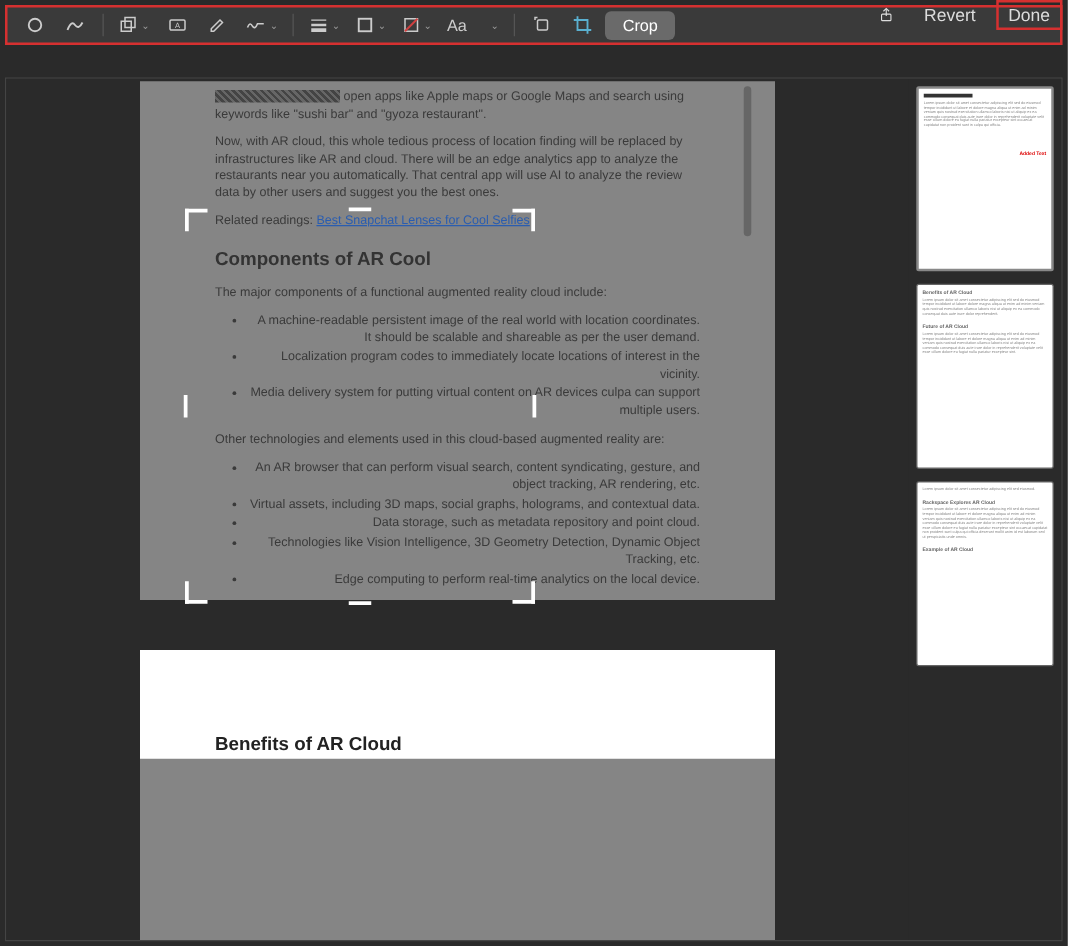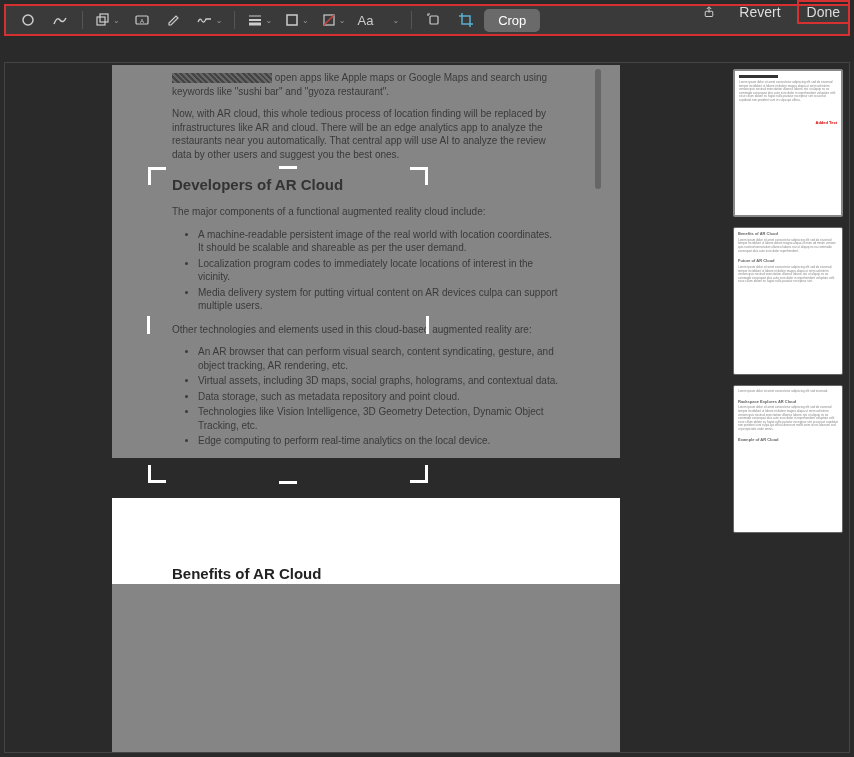--- a/index.html
+++ b/index.html
@@ -18,21 +18,21 @@
 .main { position: absolute; top: 38px; left: 4px; right: 4px; bottom: 4px; display: flex; border: 1px solid #444; margin-top: 24px; }
 .doc-area { flex: 1; background: #2a2a2a; overflow: hidden; position: relative; display: flex; justify-content: center; padding-top: 2px; }
 .page { width: 508px; background: #858585; position: relative; margin-top: 0; }
 .page-content { padding: 6px 60px 20px 60px; font-size: 10px; color: #3a3a3a; line-height: 1.35; }
 .page-content p { margin-bottom: 9px; }
 .page-content a { color: #2a5db0; text-decoration: underline; }
 .redact { display: inline-block; width: 100px; height: 10px; background: repeating-linear-gradient(45deg,#444,#444 2px,#666 2px,#666 4px); vertical-align: middle; }
 .h2 { font-size: 15px; font-weight: 600; color: #333; margin: 14px 0 10px 0; }
 .h2-next { font-size: 15px; font-weight: 600; color: #222; margin-top: 10px; }
 ul { list-style: disc; padding-left: 26px; margin-bottom: 10px; }
-ul li { margin-bottom: 2px; }
+ul li { margin-bottom: 2px; text-align: right; }
 .page-break { height: 40px; background: #2a2a2a; margin: 0 -60px; }
 .next-page-bg { background: #fff; margin: 0 -60px; padding: 56px 60px 0 60px; }
 .crop-overlay { position: absolute; top: 102px; left: 36px; width: 280px; height: 316px; pointer-events: none; }
 .crop-corner { position: absolute; width: 18px; height: 18px; border: 3px solid #fff; }
 .cc-tl { top: 0; left: 0; border-right: none; border-bottom: none; }
 .cc-tr { top: 0; right: 0; border-left: none; border-bottom: none; }
 .cc-bl { bottom: 0; left: 0; border-right: none; border-top: none; }
 .cc-br { bottom: 0; right: 0; border-left: none; border-top: none; }
 .crop-edge-r { position: absolute; right: -1px; top: 50%; width: 3px; height: 18px; background: #fff; transform: translateY(-50%); }
 .crop-edge-l { position: absolute; left: -1px; top: 50%; width: 3px; height: 18px; background: #fff; transform: translateY(-50%); }
@@ -136,21 +136,22 @@
   <div class="right-btn">Revert</div>
   <div class="right-btn done-btn">Done</div>
 </div>
 
 <div class="main">
   <div class="doc-area">
     <div class="page">
       <div class="page-content">
         <p><span class="redact"></span><span> open apps like Apple maps or Google Maps and search using keywords like "sushi bar" and "gyoza restaurant".</span></p>
         <p>Now, with AR cloud, this whole tedious process of location finding will be replaced by infrastructures like AR and cloud. There will be an edge analytics app to analyze the restaurants near you automatically. That central app will use AI to analyze the review data by other users and suggest you the best ones.</p>
-        <div class="h2">Developers of AR Cloud</div>
+        <p><span>Related readings: </span><a href="#">Best Snapchat Lenses for Cool Selfies</a></p>
+        <div class="h2">Components of AR Cool</div>
         <p>The major components of a functional augmented reality cloud include:</p>
         <ul>
           <li>A machine-readable persistent image of the real world with location coordinates. It should be scalable and shareable as per the user demand.</li>
           <li>Localization program codes to immediately locate locations of interest in the vicinity.</li>
           <li>Media delivery system for putting virtual content on AR devices culpa can support multiple users.</li>
         </ul>
         <p>Other technologies and elements used in this cloud-based augmented reality are:</p>
         <ul>
           <li>An AR browser that can perform visual search, content syndicating, gesture, and object tracking, AR rendering, etc.</li>
           <li>Virtual assets, including 3D maps, social graphs, holograms, and contextual data.</li>

